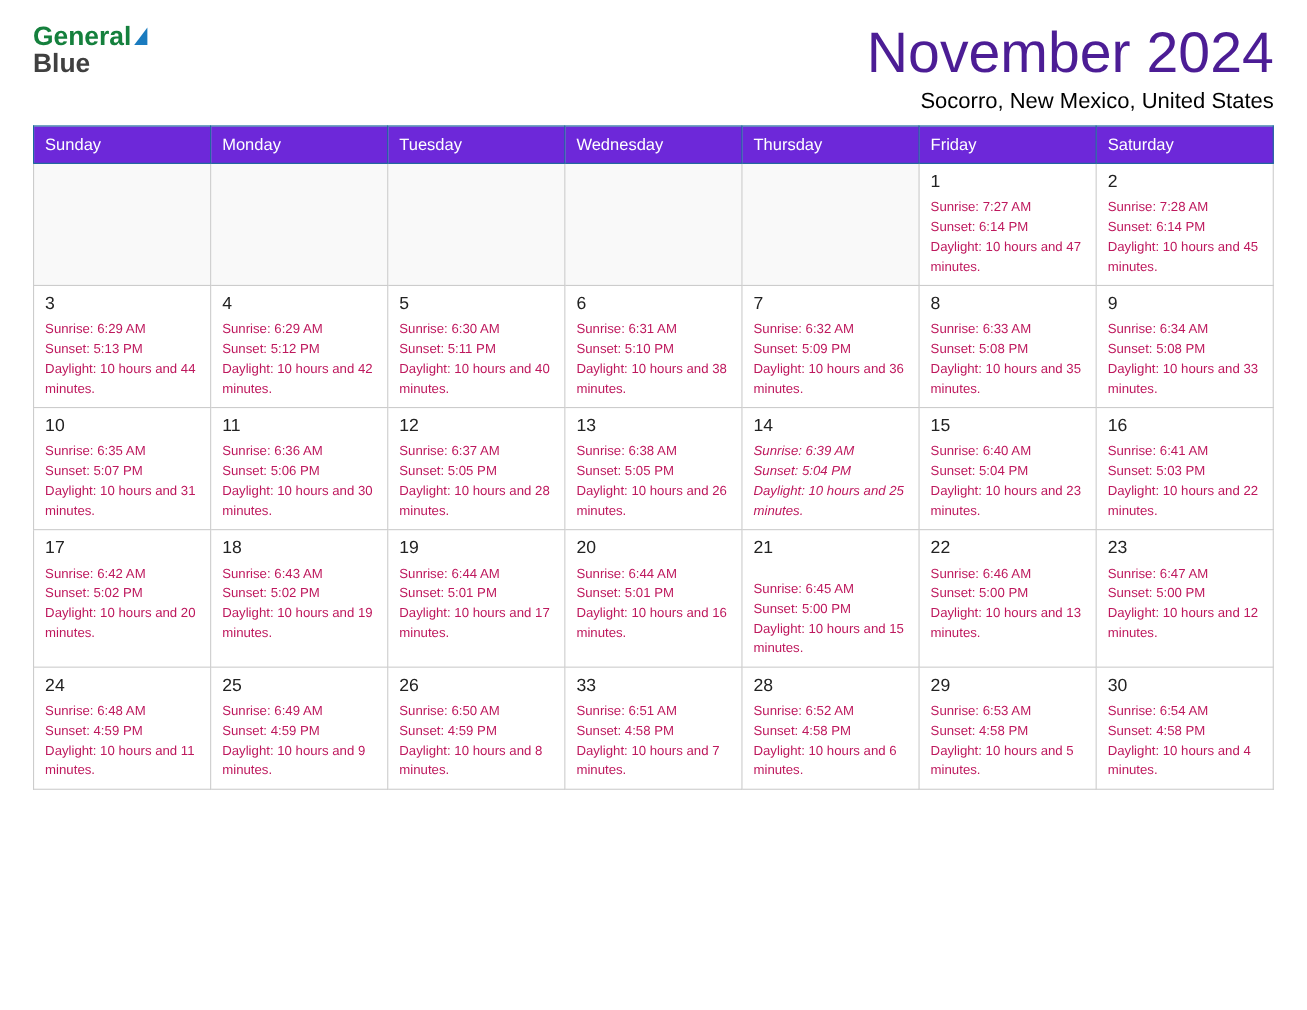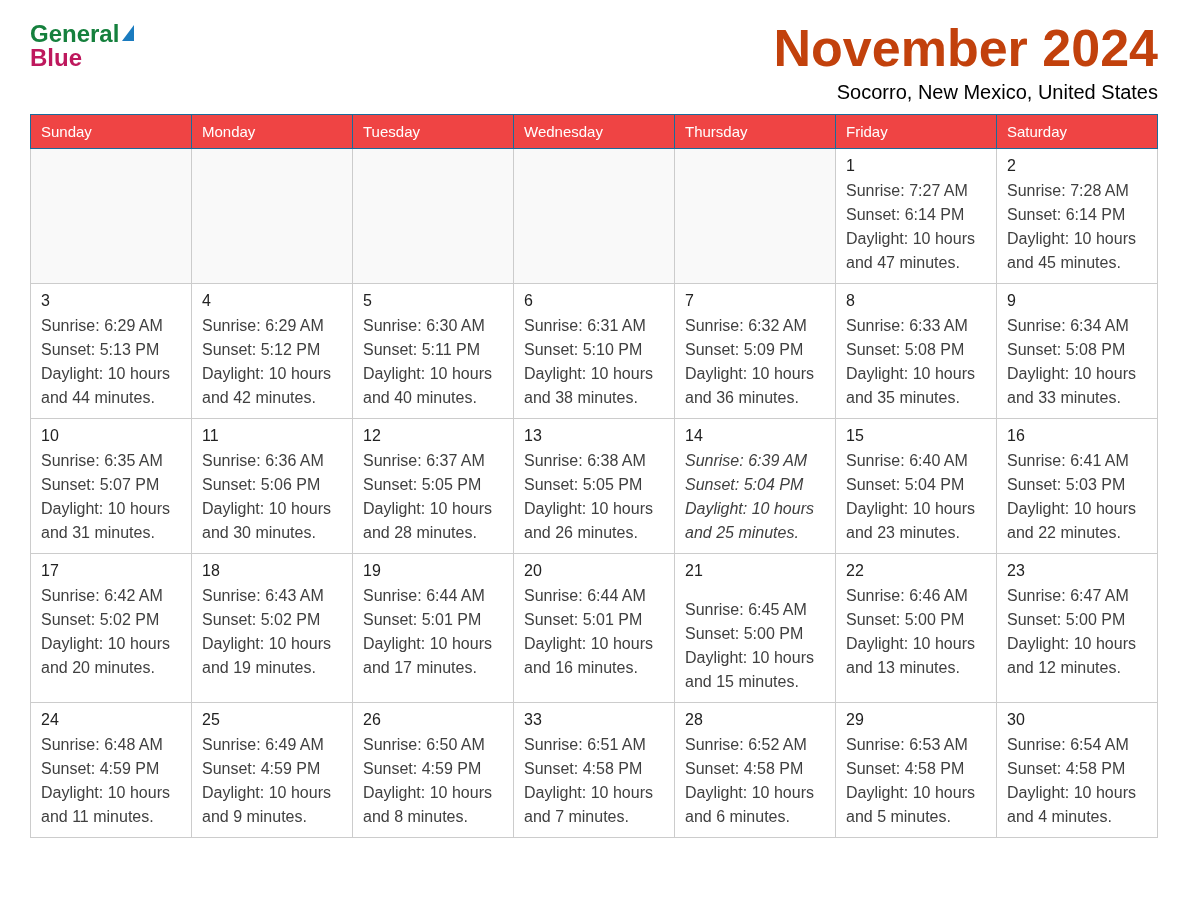--- a/index.html
+++ b/index.html
@@ -19,36 +19,36 @@
     #logo {
       display: flex;
       flex-direction: column;
       align-items: flex-start;
     }
     #title-area {
       text-align: right;
     }
     #month-title {
       font-size: 52px;
-      font-weight: 700;
-      color: #c2410c;
+      font-weight: 400;
+      color: #4c1d95;
       line-height: 1.1;
     }
     #location {
       font-size: 20px;
       color: #000000;
       margin-top: 4px;
     }
     #calendar {
       width: 100%;
       border-collapse: collapse;
       margin-top: 10px;
     }
     #calendar thead tr th {
-      background-color: #ef4444;
+      background-color: #6d28d9;
       color: #fff;
       font-size: 15px;
       font-weight: normal;
       padding: 8px 10px;
       text-align: left;
       border: 1px solid #1a6b9a;
     }
     #calendar tbody tr td {
       vertical-align: top;
       padding: 8px 10px;
@@ -60,22 +60,22 @@
       height: 110px;
     }
     .day-number {
       font-size: 16px;
       font-weight: normal;
       display: block;
       margin-bottom: 4px;
       color: #222;
     }
     .day-info {
-      font-size: 16px;
-      color: #404040;
+      font-size: 12px;
+      color: #be185d;
       line-height: 1.5;
     }
     .empty-cell {
       background: #f9f9f9;
     }
     .logo-wrapper {
       display: flex;
       align-items: center;
     }
     .logo-triangle {
@@ -90,21 +90,21 @@
   </style>
 </head>
 <body>
 
 <div id="header">
   <div id="logo">
     <div class="logo-wrapper">
       <span style="font-size:24px;font-weight:bold;color:#15803d;">General</span>
       <span class="logo-triangle"></span>
     </div>
-    <span style="font-size:24px;font-weight:bold;color:#be185d;margin-top:-4px;display:block;text-align:right;">Blue</span>
+    <span style="font-size:24px;font-weight:bold;color:#404040;margin-top:-4px;display:block;text-align:right;">Blue</span>
   </div>
   <div id="title-area">
     <div id="month-title">November 2024</div>
     <div id="location">Socorro, New Mexico, United States</div>
   </div>
 </div>
 
 <table id="calendar">
   <thead>
     <tr>

